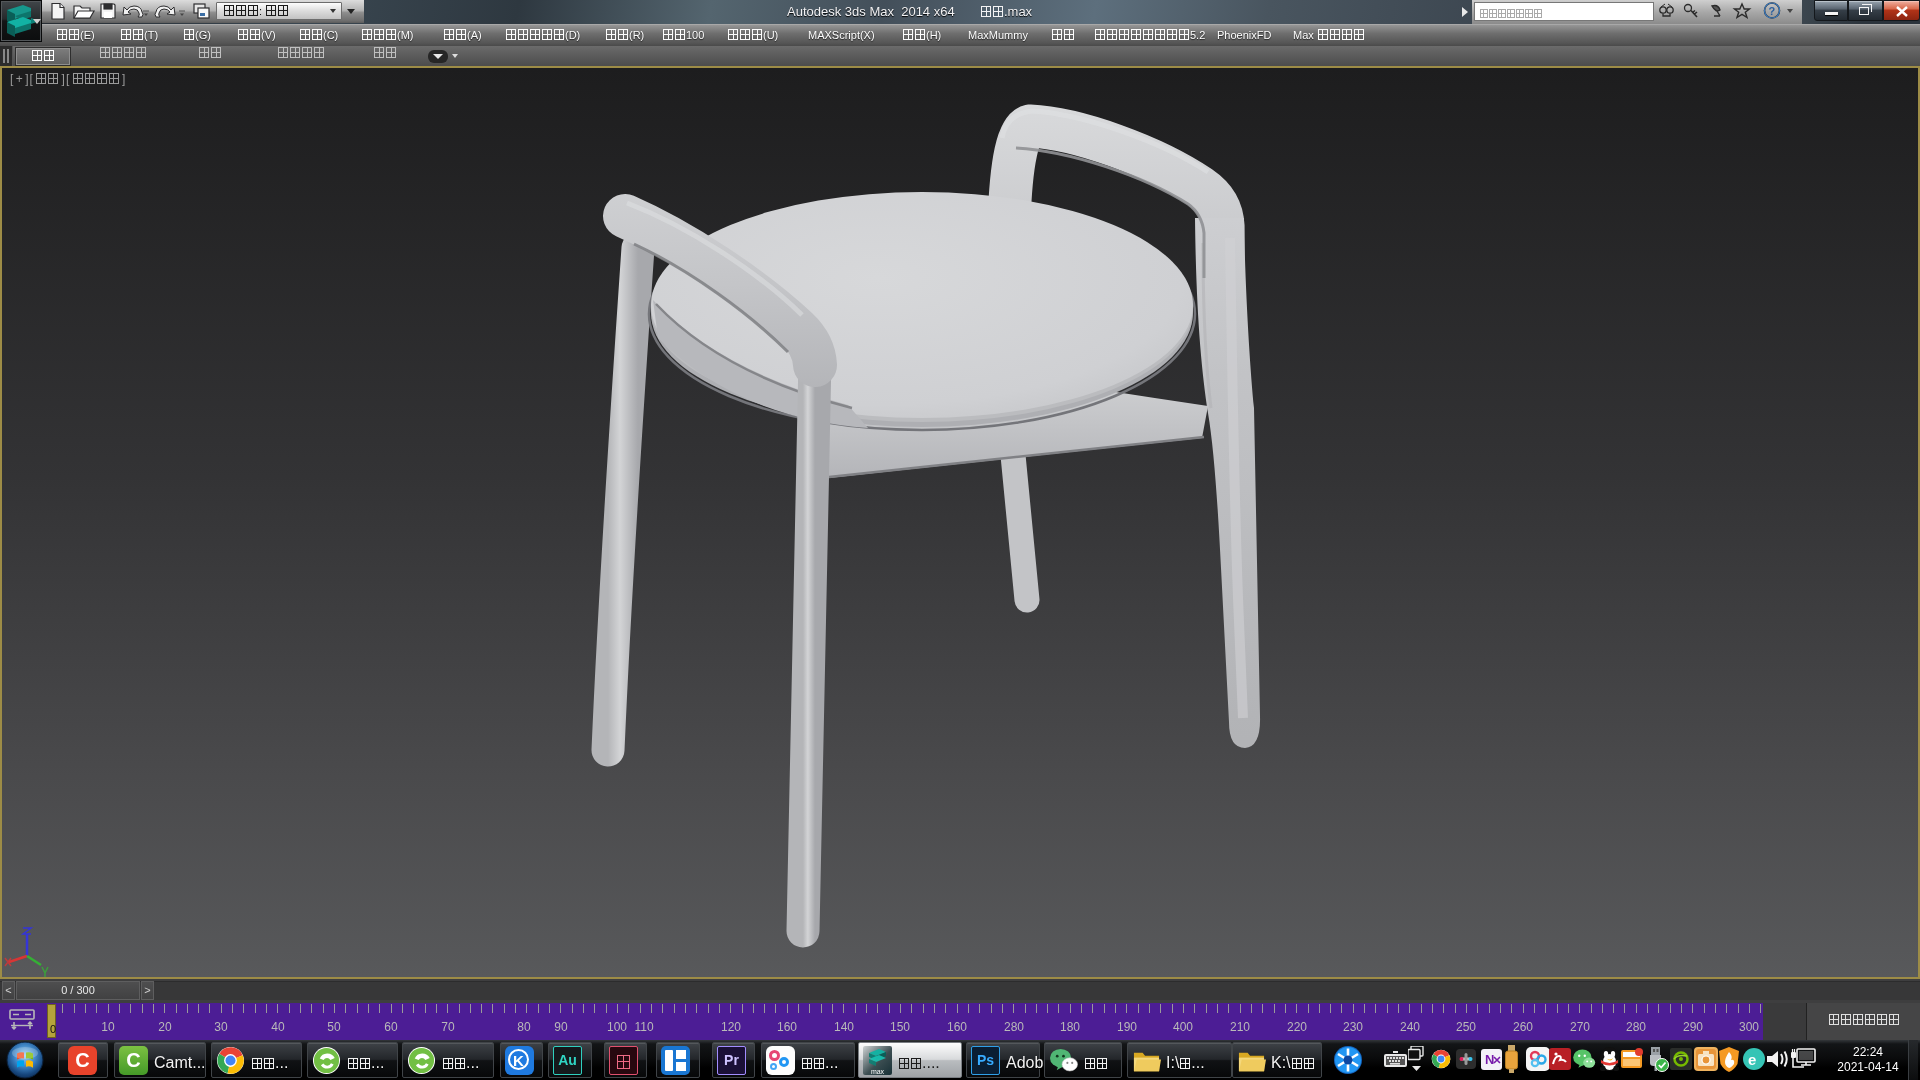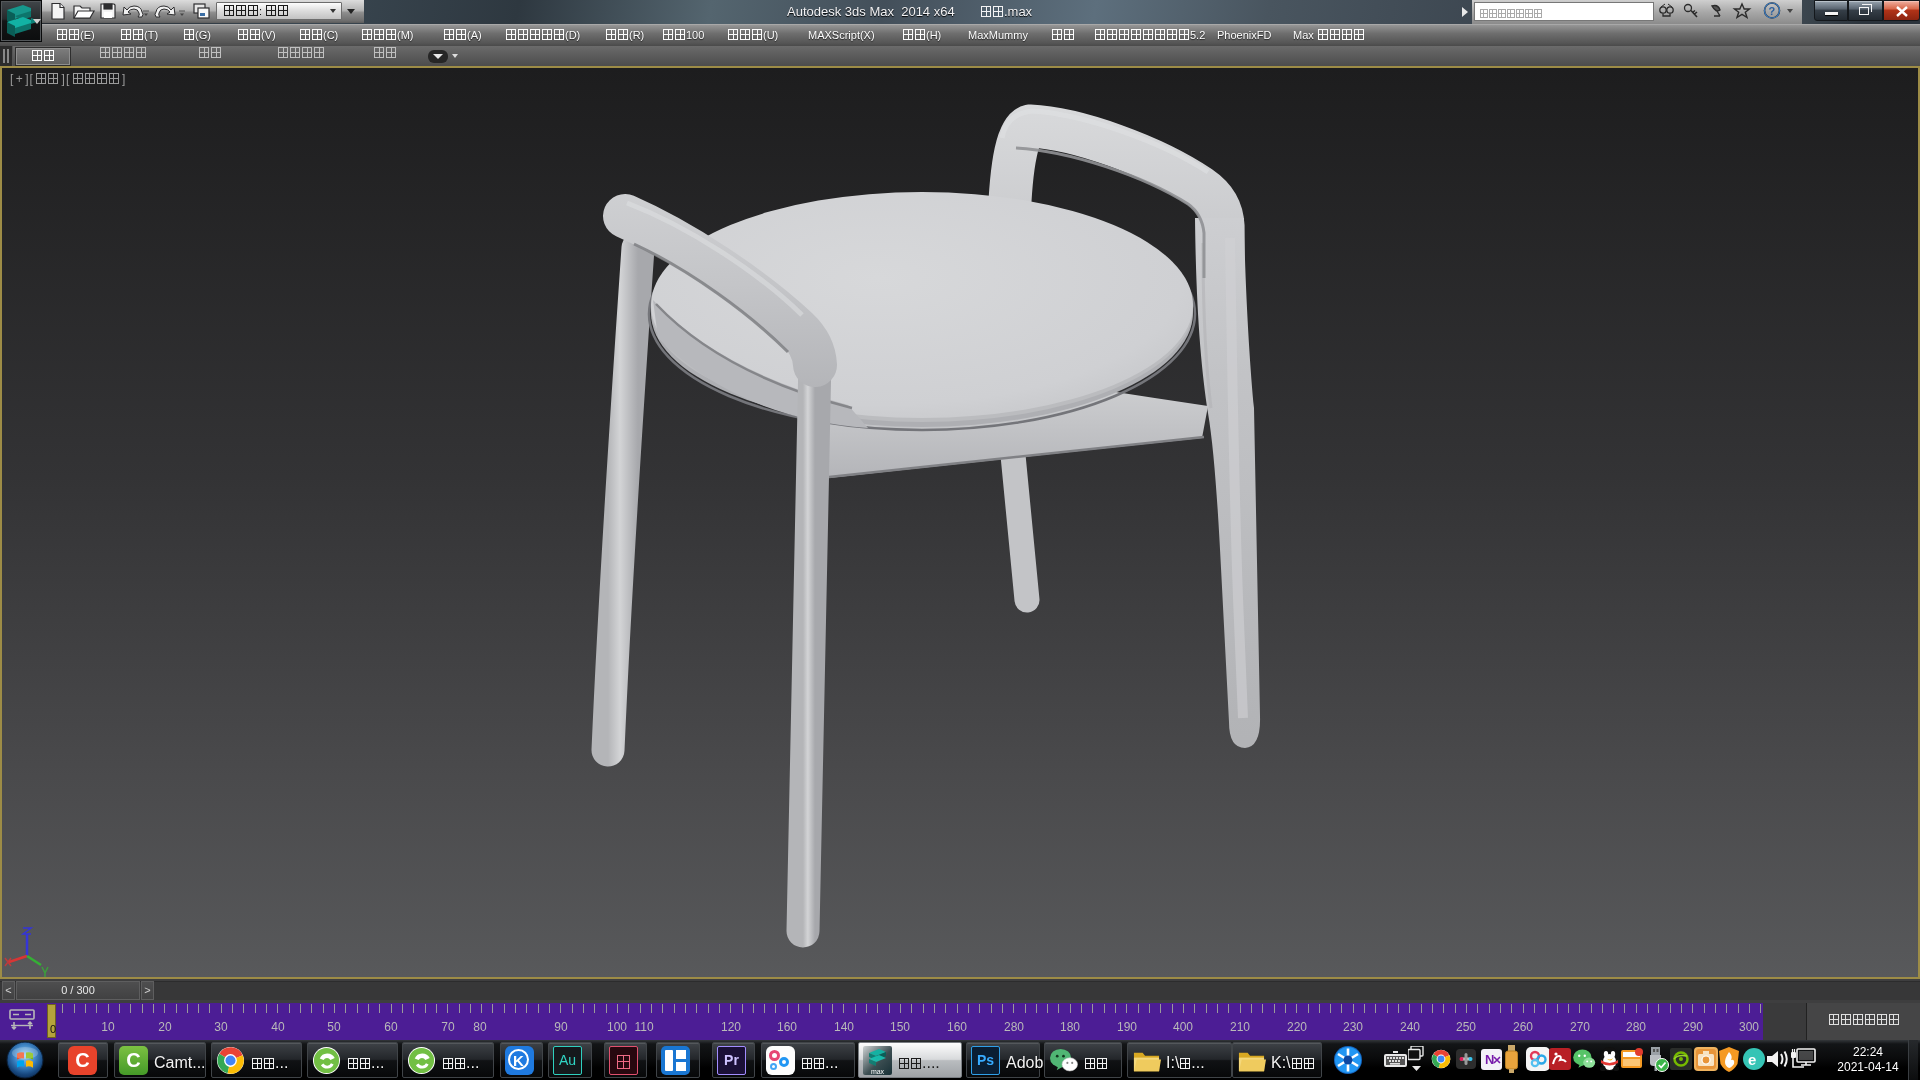--- a/index.html
+++ b/index.html
@@ -259,21 +259,21 @@
 <div class="abs" id="ruler">
       <div class="abs" id="rulerdark">
         <div class="abs" id="ticks"></div>
 <span class="rnum" style="left:108px">10</span>
         <span class="rnum" style="left:165px">20</span>
         <span class="rnum" style="left:221px">30</span>
         <span class="rnum" style="left:278px">40</span>
         <span class="rnum" style="left:334px">50</span>
         <span class="rnum" style="left:391px">60</span>
         <span class="rnum" style="left:448px">70</span>
-        <span class="rnum" style="left:480px">80</span>
+        <span class="rnum" style="left:524px">80</span>
         <span class="rnum" style="left:561px">90</span>
         <span class="rnum" style="left:617px">100</span>
         <span class="rnum" style="left:644px">110</span>
         <span class="rnum" style="left:731px">120</span>
         <span class="rnum" style="left:787px">160</span>
         <span class="rnum" style="left:844px">140</span>
         <span class="rnum" style="left:900px">150</span>
         <span class="rnum" style="left:957px">160</span>
         <span class="rnum" style="left:1014px">280</span>
         <span class="rnum" style="left:1070px">180</span>
@@ -355,21 +355,21 @@
           <path d="M10.5 19 A6 6 0 0 0 21 18.5" stroke="#fff" stroke-width="3" fill="none"></path>
         </svg>
  <span class="tkt" style="left:39px"><i></i><i></i>...</span>
       </div>
 <div class="tkb" style="left:500px;width:43px">
         <div class="ic" style="background:#1f7ae0;border-radius:6px">
           <div style="position:absolute;left:3px;top:3px;width:21px;height:21px;border:2px solid #fff;border-radius:50%;color:#fff;font-size:15px;font-weight:bold;text-align:center;line-height:19px">K</div>
         </div>
       </div>
 <div class="tkb" style="left:548px;width:44px">
-        <div class="ic" style="background:#15191c;border:1px solid #2fd0bf;border-radius:2px;color:#30d5c4;font-size:14px;font-weight:normal;text-align:center;line-height:27px">Au</div>
+        <div class="ic" style="background:#15191c;border:1px solid #2fd0bf;border-radius:2px;color:#30d5c4;font-size:14px;font-weight:bold;text-align:center;line-height:27px">Au</div>
       </div>
 <div class="tkb" style="left:604px;width:43px">
         <div class="ic" style="background:#27080f;border:1px solid #e0506e;border-radius:2px;color:#ef6a85;text-align:center;padding-top:7px"><i style="width:13px;height:14px"></i></div>
       </div>
 <div class="tkb" style="left:656px;width:44px">
         <div class="ic" style="background:#1976d2;border-radius:5px">
           <div style="position:absolute;left:4px;top:4px;width:8px;height:21px;background:#fff;border-radius:1px"></div>
           <div style="position:absolute;left:15px;top:4px;width:10px;height:9px;background:#fff"></div>
           <div style="position:absolute;left:15px;top:16px;width:10px;height:9px;background:#fff"></div>
         </div>

